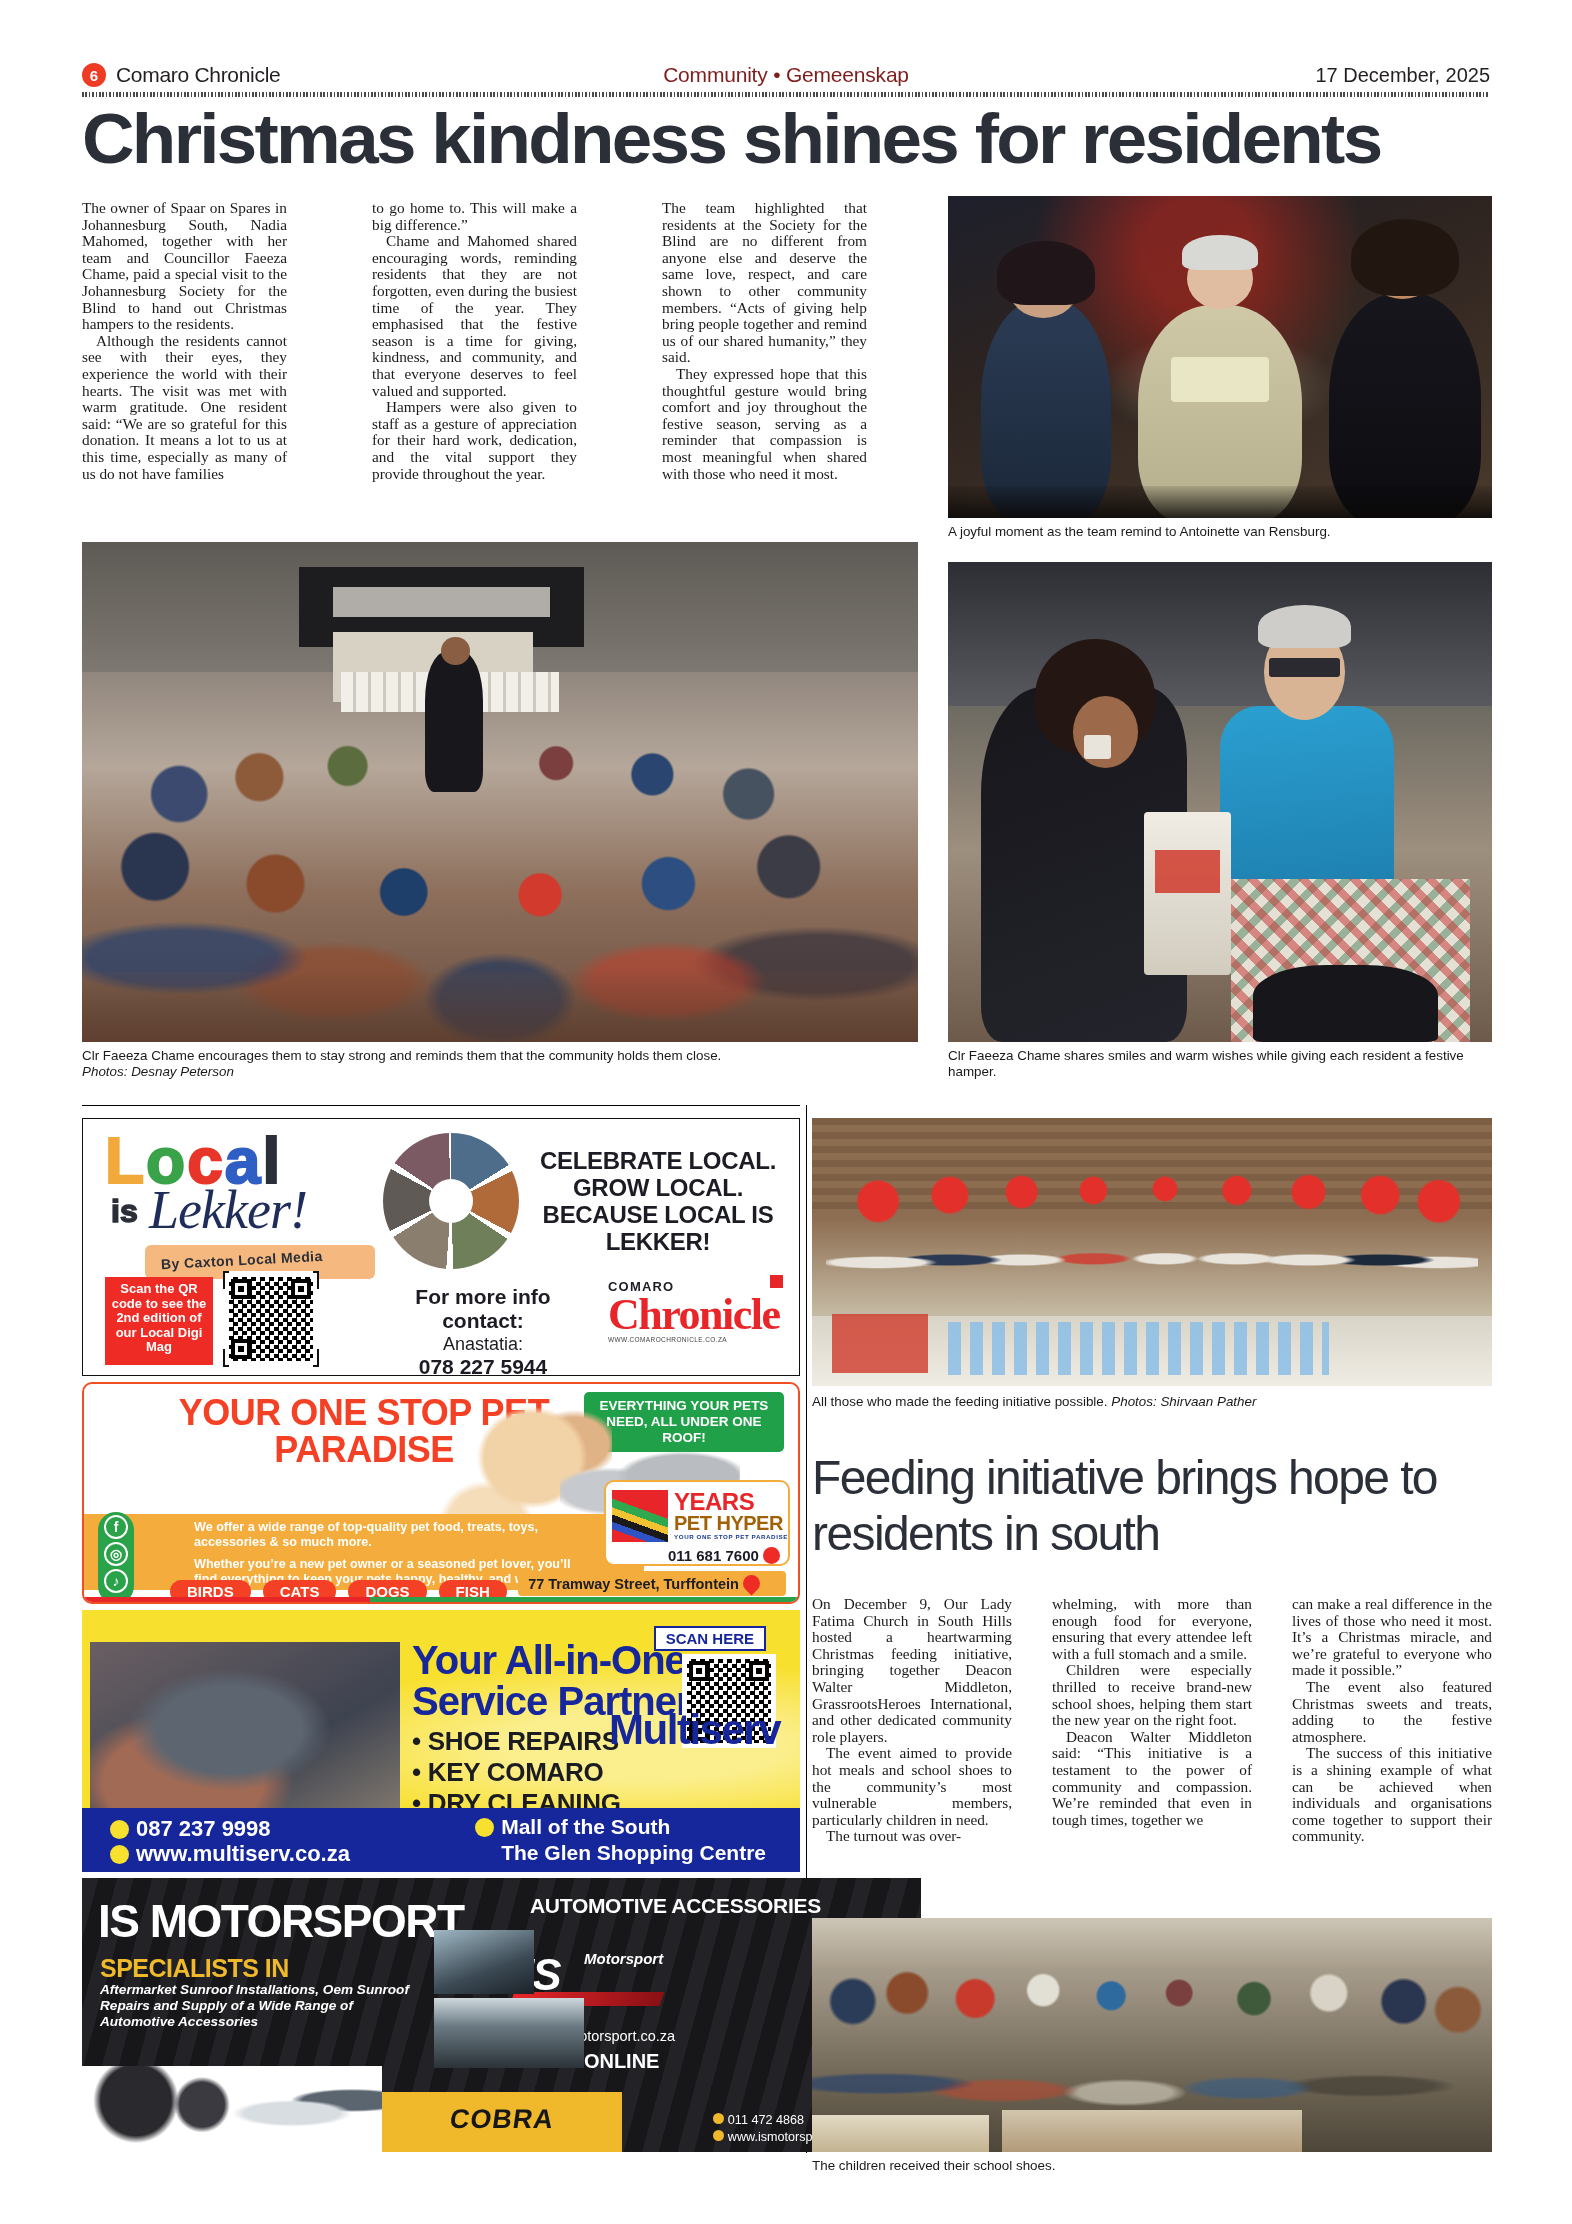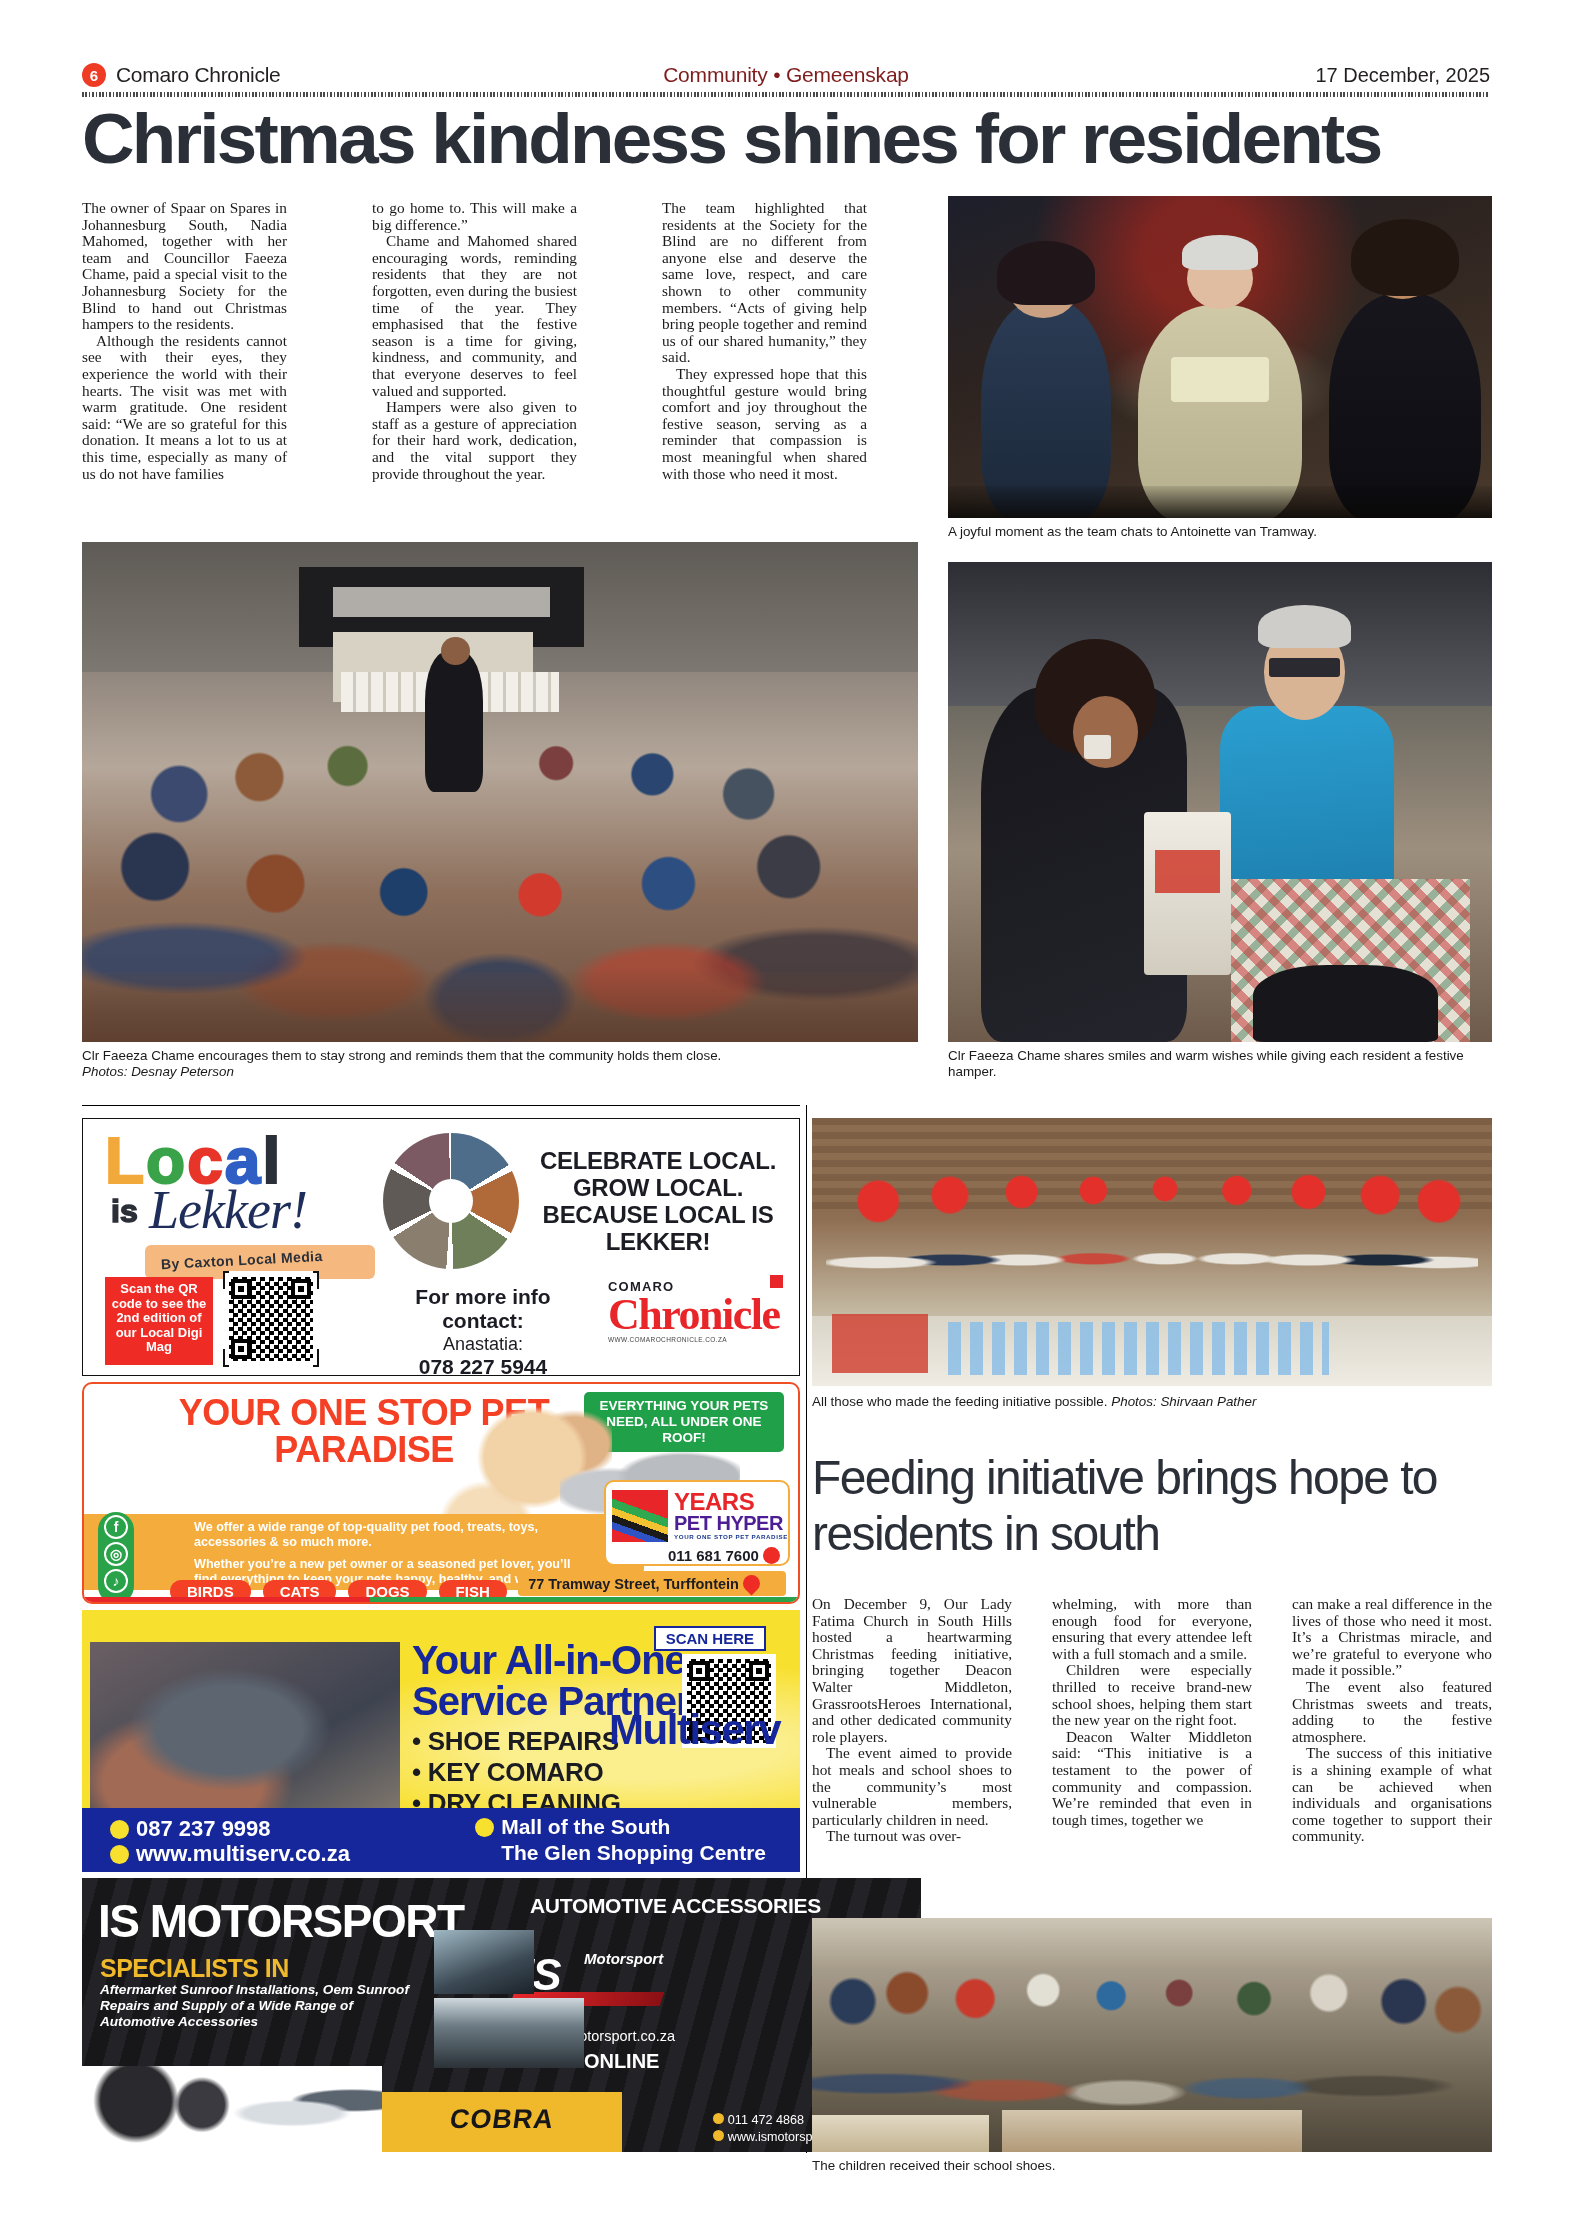--- a/index.html
+++ b/index.html
@@ -162,21 +162,21 @@
   .pet-pills { position:absolute; left:86px; top:196px; display:flex; gap:12px; }
   .pet-pills span { background:#f44024; color:#fff; font-size:15px; font-weight:700; padding:3px 17px; border-radius:14px; }
   .pet-green { position:absolute; right:14px; top:8px; width:200px; background:#21a04a; color:#fff;
     font-size:13.5px; font-weight:700; line-height:16px; padding:6px 8px; text-align:center; border-radius:5px; }
   .pet-dog { position:absolute; left:318px; top:22px; width:210px; height:172px; }
   .pet-cat { position:absolute; left:476px; top:54px; width:180px; height:86px; }
   .turfbox { position:absolute; left:520px; top:96px; width:186px; height:86px; border:2px solid #f4ad3c; border-radius:10px; background:#fff; }
   .turf-logo { position:absolute; left:6px; top:8px; width:56px; height:52px; background:#e8262a; }
   .turf-txt { position:absolute; left:68px; top:8px; }
   .turf-txt .t1 { font-size:24px; font-weight:700; color:#e8262a; line-height:23px; letter-spacing:-0.5px; }
-  .turf-txt .t2 { font-size:20px; font-weight:700; color:#4c1d95; line-height:20px; letter-spacing:-0.5px; }
+  .turf-txt .t2 { font-size:20px; font-weight:700; color:#a16207; line-height:20px; letter-spacing:-0.5px; }
   .turf-txt .t3 { font-size:6.2px; font-weight:700; color:#1b3a8f; letter-spacing:0.6px; }
   .pet-phone { position:absolute; right:18px; bottom:38px; font-size:15px; font-weight:700; color:#1c1c24; }
   .pet-addr { position:absolute; right:12px; bottom:6px; background:#f4ad3c; color:#1c1c24;
     font-size:14.5px; font-weight:700; padding:4px 26px 4px 10px; border-radius:4px;text-align:right; }
   .pin { display:inline-block; width:17px; height:17px; background:#ee2b24; border-radius:50% 50% 50% 0;
     transform:rotate(-45deg); vertical-align:-3px; }
   .phonecirc { display:inline-block; width:17px; height:17px; background:#ee2b24; border-radius:50%; vertical-align:-3px; }
 
   
   #ad-multiserv { left:82px; top:1610px; width:718px; height:262px; background:#f8e02e; }
@@ -275,21 +275,21 @@
     <div class="fig" style="left:35%;top:34%;width:30%;height:68%;background:linear-gradient(180deg,#cfc9a8,#b5ae8c);"></div>
     <div class="head" style="left:44%;top:16%;width:12%;height:19%;background:#e0bda0;"></div>
     <div style="position:absolute;left:43%;top:12%;width:14%;height:11%;background:#d8d8d4;border-radius:50% 50% 20% 20%;"></div>
     <div style="position:absolute;left:41%;top:50%;width:18%;height:14%;background:#e9e6c6;border-radius:4px;"></div>
 
     <div class="fig" style="left:70%;top:30%;width:28%;height:72%;background:linear-gradient(180deg,#16161c,#0c0c11);"></div>
     <div class="head" style="left:77%;top:12%;width:13%;height:20%;background:#c08a63;"></div>
     <div style="position:absolute;left:74%;top:7%;width:20%;height:24%;background:#221710;border-radius:50% 50% 40% 40%;"></div>
     <div style="position:absolute;left:0;bottom:0;width:100%;height:10%;background:linear-gradient(180deg,rgba(0,0,0,.1),rgba(10,8,6,.85));"></div>
   </div>
-  <div class="cap" style="left:948px; top:524px; width:544px;">A joyful moment as the team chats to Antoinette van Tramway.</div>
+  <div class="cap" style="left:948px; top:524px; width:544px;">A joyful moment as the team remind to Antoinette van Rensburg.</div>
 
   <div class="photo" id="photo-wide-left">
     <div class="ph-bg" style="background:linear-gradient(180deg,#6e6a63 0%,#8a8078 22%,#b5a79a 45%,#8d6f5c 70%,#6a4e3f 100%);"></div>
     <div style="position:absolute;left:0;top:0;width:100%;height:26%;background:linear-gradient(180deg,#5e5a55,#7d7871);"></div>
     <div style="position:absolute;left:26%;top:5%;width:34%;height:16%;background:#1d1d20;"></div>
     <div style="position:absolute;left:30%;top:9%;width:26%;height:6%;background:#e2ded6;opacity:.75;"></div>
     <div style="position:absolute;left:30%;top:18%;width:24%;height:14%;background:#d8d2c4;"></div>
 
     <div style="position:absolute;left:31%;top:26%;width:26%;height:8%;background:repeating-linear-gradient(90deg,#f2efe8 0 12px,#cfcac0 12px 15px);"></div>
 

